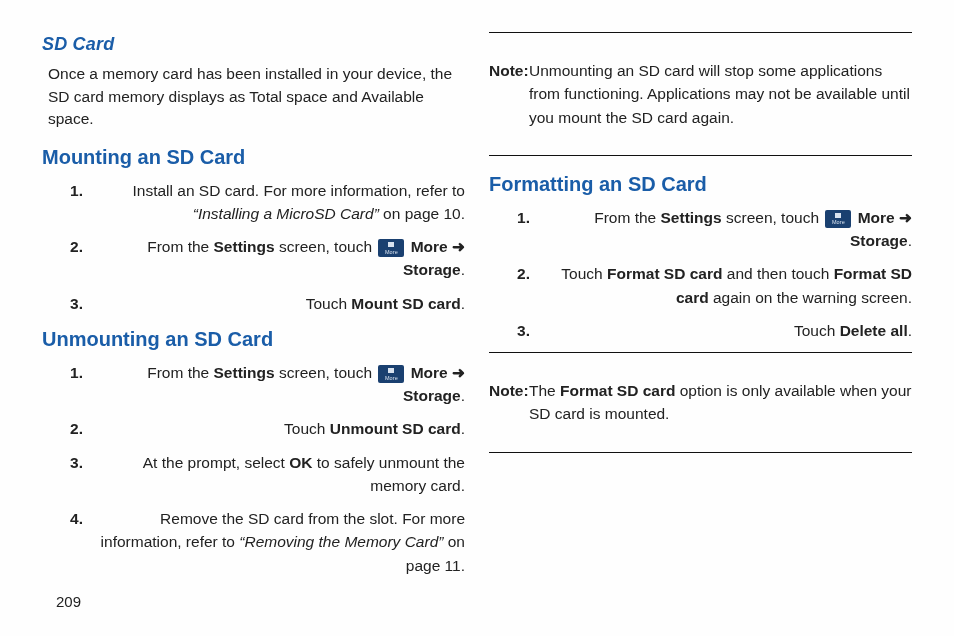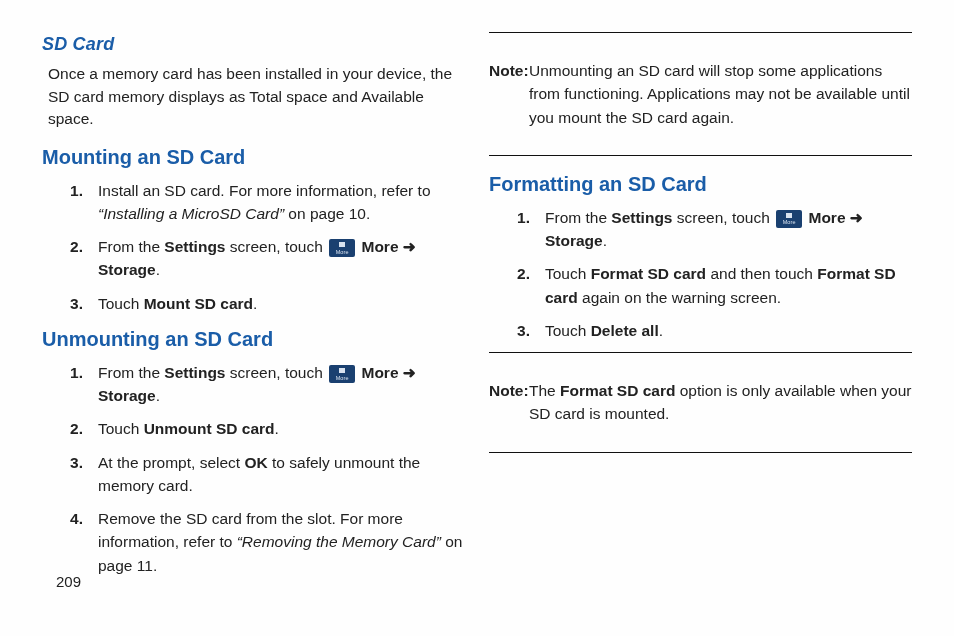--- a/index.html
+++ b/index.html
@@ -47,20 +47,21 @@
       counter-reset: step;
       margin-left: 28px;
       margin-bottom: 10px;
     }
     ol li {
       counter-increment: step;
       position: relative;
       padding-left: 28px;
       margin-bottom: 10px;
       line-height: 1.5;
+      text-align: right;
     }
     ol li::before {
       content: counter(step) ".";
       font-weight: bold;
       position: absolute;
       left: 0;
       top: 0;
     }
     .bold { font-weight: bold; }
     .italic { font-style: italic; }
@@ -107,21 +108,21 @@
       line-height: 1.5;
     }
     .note-label {
       position: absolute;
       left: 0;
       top: 0;
       font-weight: bold;
     }
     .page-number {
       position: absolute;
-      bottom: 44px;
+      bottom: 24px;
       left: 56px;
       font-size: 15px;
     }
   </style>
 </head>
 <body>
 
 <div class="page">
   <div class="column">
     <div class="section-title">SD Card</div>

